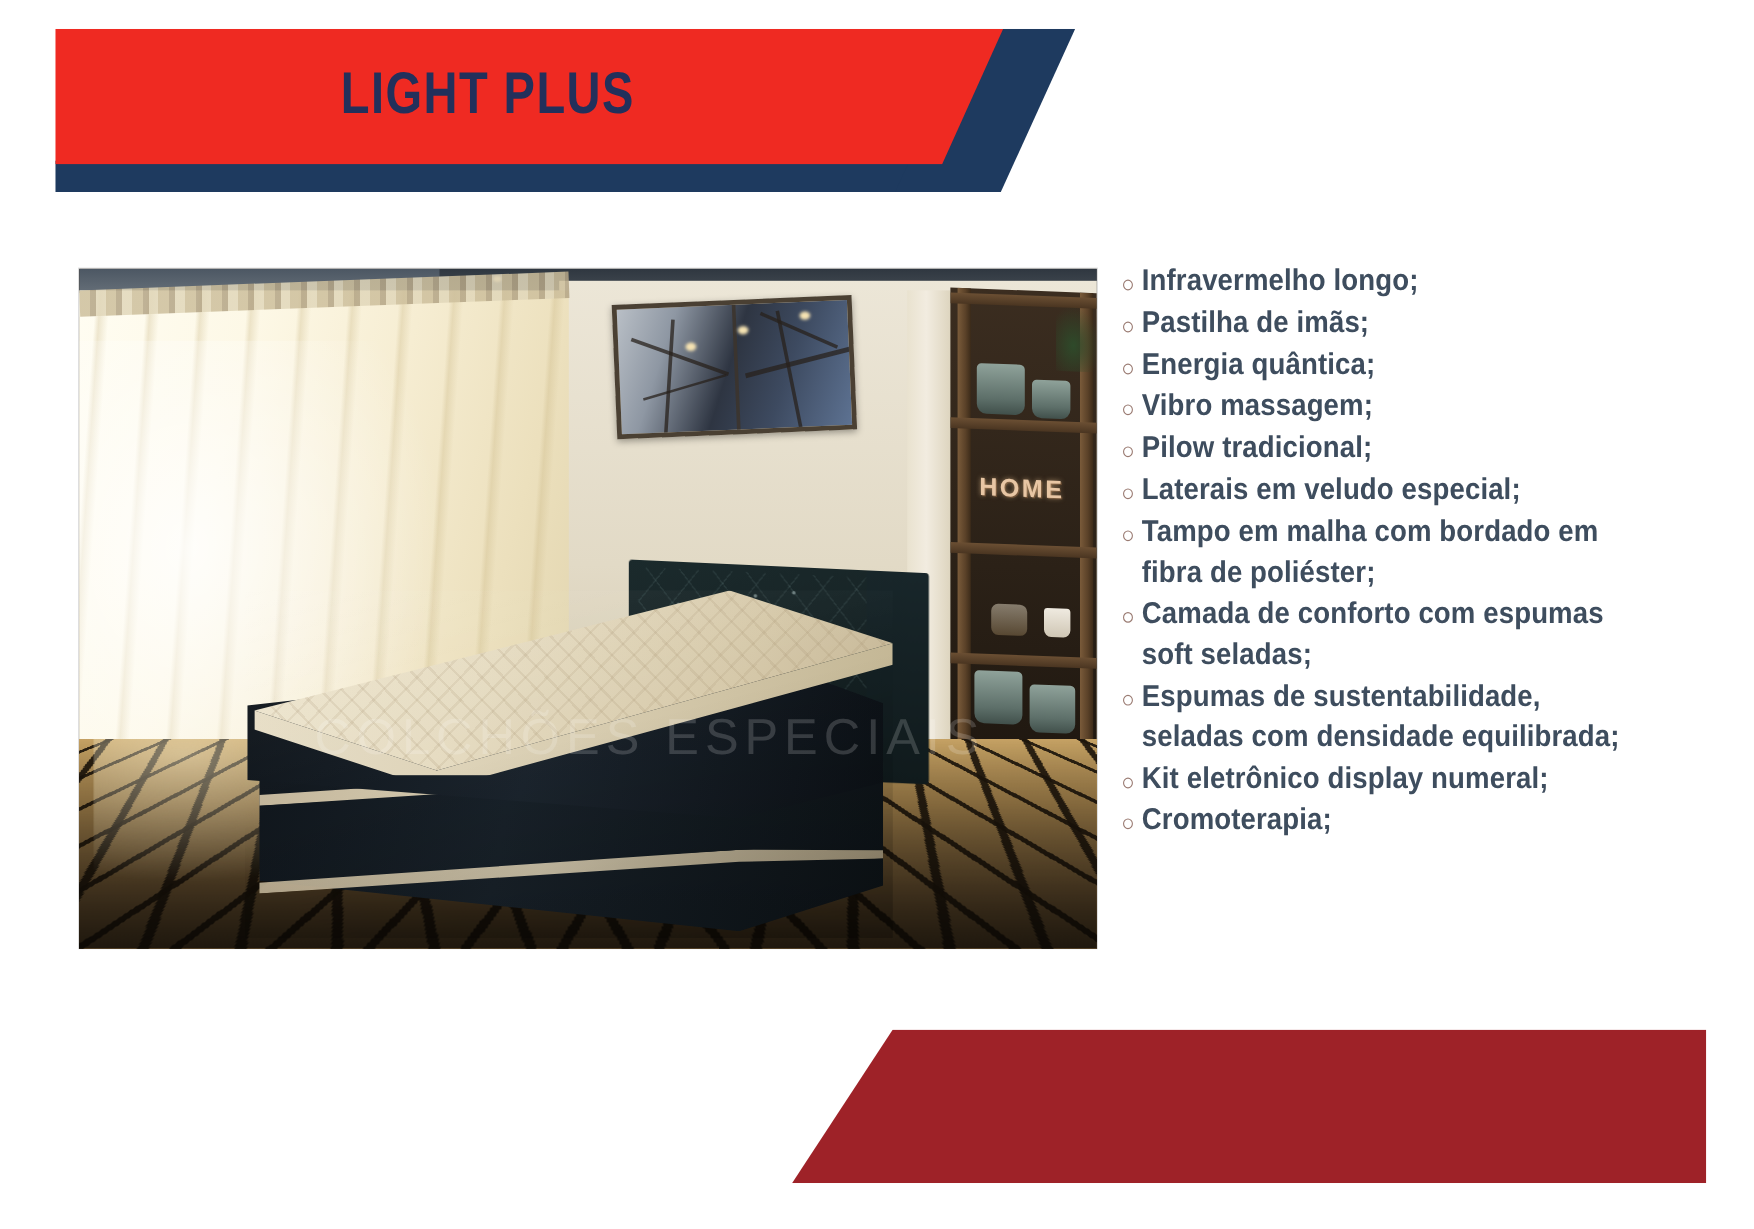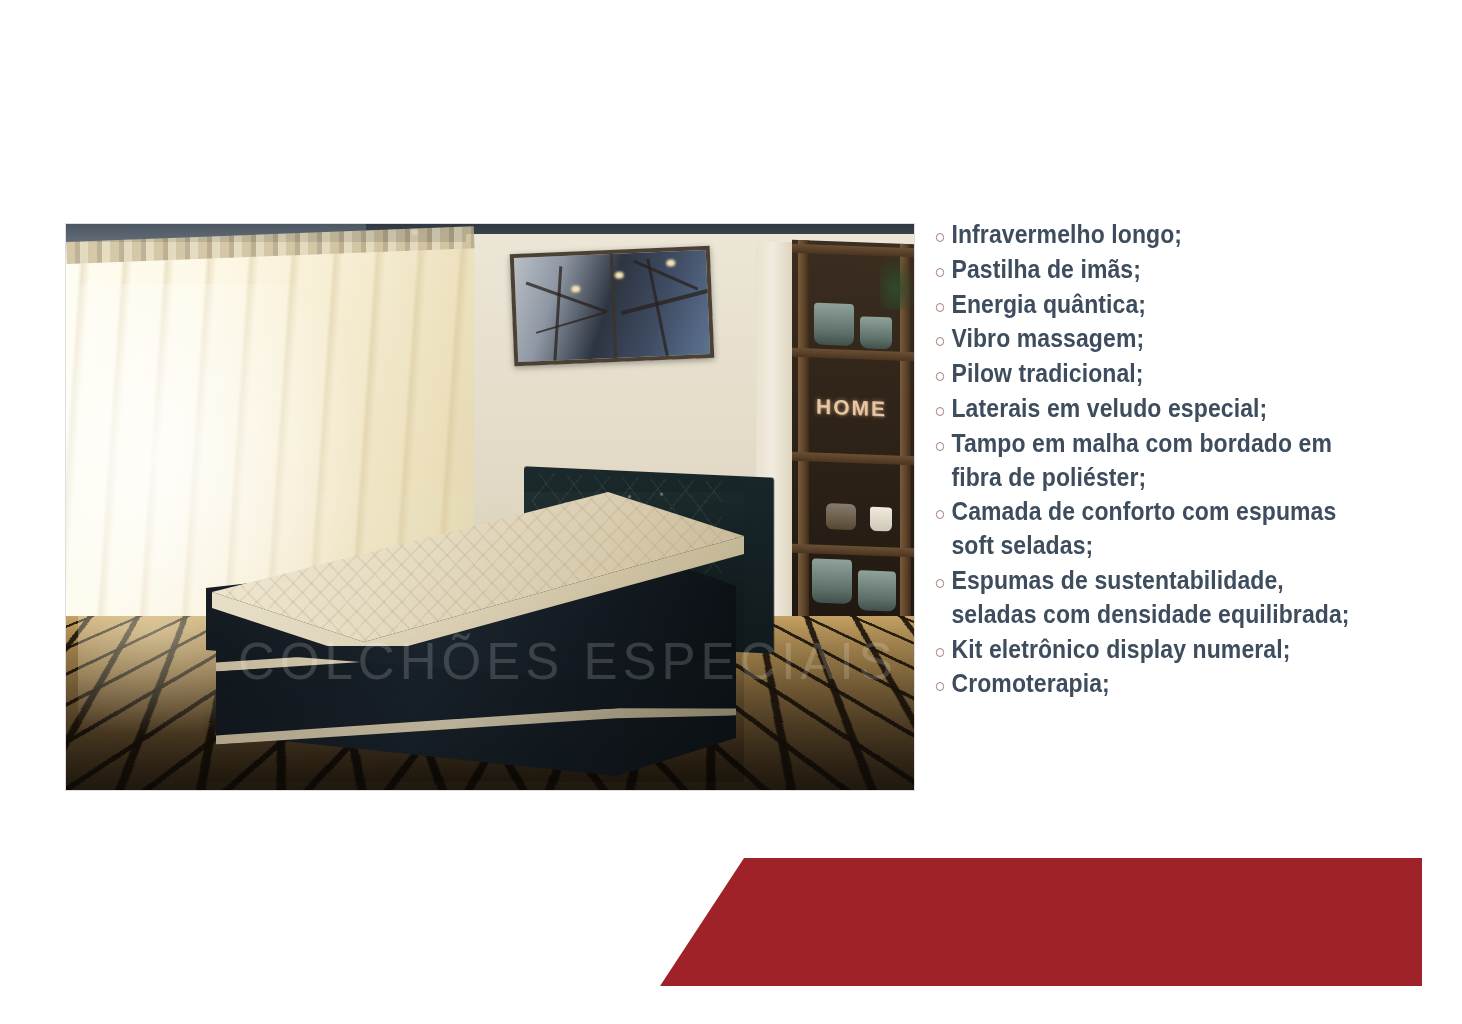--- a/index.html
+++ b/index.html
@@ -333,27 +333,26 @@
   .watermark-glyph {
     position: absolute; left: 300px; top: 228px;
     font-family: "Liberation Sans", sans-serif;
     font-size: 250px; font-weight: bold; letter-spacing: 10px;
     color: rgba(255,255,255,0.10);
     line-height: 1;
     pointer-events: none;
     white-space: nowrap;
   }
   .watermark-text {
-    position: absolute; left: 172px; top: 366px;
+    position: absolute; left: 196px; top: 366px;
     font-family: "Liberation Sans", sans-serif;
-    font-size: 51px; font-weight: normal; letter-spacing: 5px;
+    font-size: 42px; font-weight: normal; letter-spacing: 5px;
     color: rgba(255,255,255,0.17);
     pointer-events: none;
     white-space: nowrap;
-    margin-top: 42px;
   }
 
   
   .feature-list {
     position: absolute;
     left: 934px;
     top: 218px;
     width: 470px;
   }
   .feature-item {
@@ -390,20 +389,26 @@
     height: 128px;
     background: #9e2228;
     clip-path: polygon(84px 0px, 762px 0px, 762px 128px, 0px 128px);
   }
 </style>
 </head>
 <body>
 
 <div id="slide">
 
+  <div class="header-banner">
+    <div class="header-navy"></div>
+    <div class="header-navy-wedge"></div>
+    <div class="header-red"></div>
+    <div class="header-title">LIGHT PLUS</div>
+  </div>
 
   <div class="photo-frame">
     <div class="photo-scene">
 
       <div class="ceiling"></div>
       <div class="ceiling-shadow"></div>
       <div class="ceiling-spot"></div>
 
       <div class="wall-left"></div>
       <div class="wall-back"></div>

